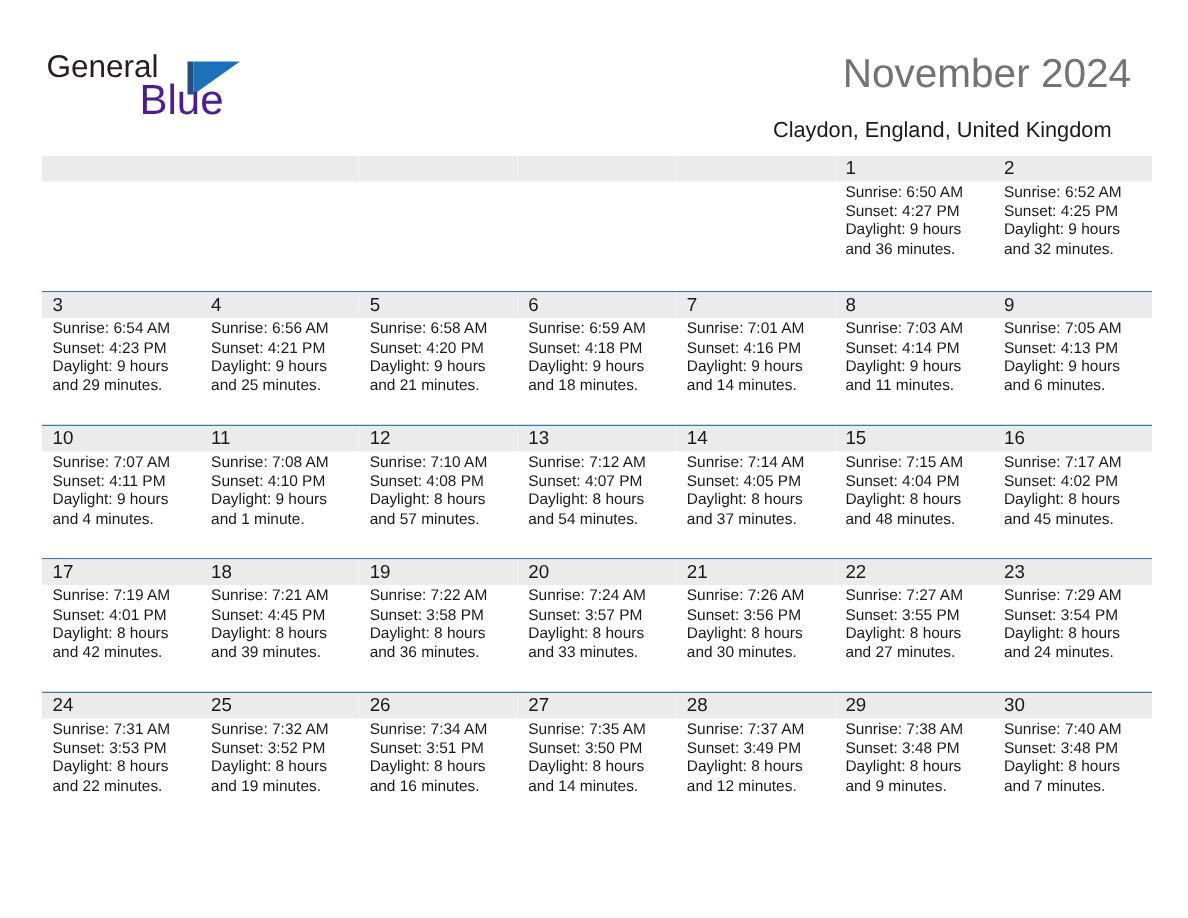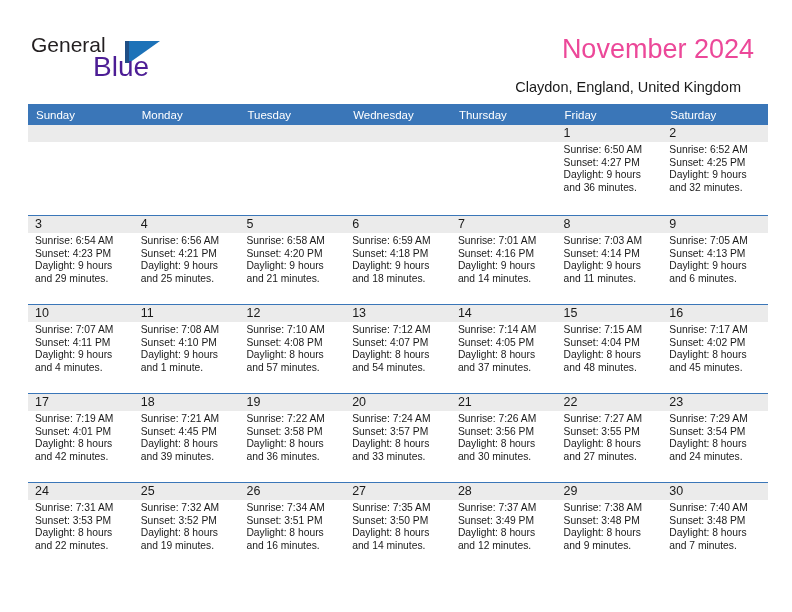--- a/index.html
+++ b/index.html
@@ -78,21 +78,21 @@
     height: 0;
     border-left: 31px solid #1c72b8;
     border-bottom: 22px solid transparent;
   }
 
   .title {
     position: absolute;
     right: 38px;
     top: 34px;
     font-size: 27px;
-    color: #ec4899;
+    color: #737373;
     text-align: left;
     white-space: nowrap;
   }
   .subtitle {
     position: absolute;
     right: 51px;
     top: 79px;
     font-size: 14.5px;
     color: #1a1a1a;
     text-align: right;
@@ -180,29 +180,20 @@
         <span class="tri"></span>
       </span>
       <span class="logo-blue">Blue</span>
     </div>
 
     <div class="title">November 2024</div>
     <div class="subtitle">Claydon, England, United Kingdom</div>
   </div>
 
   <div class="calendar">
-    <div class="weekdays" id="weekday-row">
-        <div class="weekday">Sunday</div>
-        <div class="weekday">Monday</div>
-        <div class="weekday">Tuesday</div>
-        <div class="weekday">Wednesday</div>
-        <div class="weekday">Thursday</div>
-        <div class="weekday">Friday</div>
-        <div class="weekday">Saturday</div>
-      </div>
     <div id="weeks-container">
         <div class="week first">
           <div class="daycell">
             <div class="daynum-band">
               <span class="daynum"></span>
             </div>
             <div class="daydetails">
               <div class="dline"></div>
               <div class="dline"></div>
               <div class="dline"></div>

